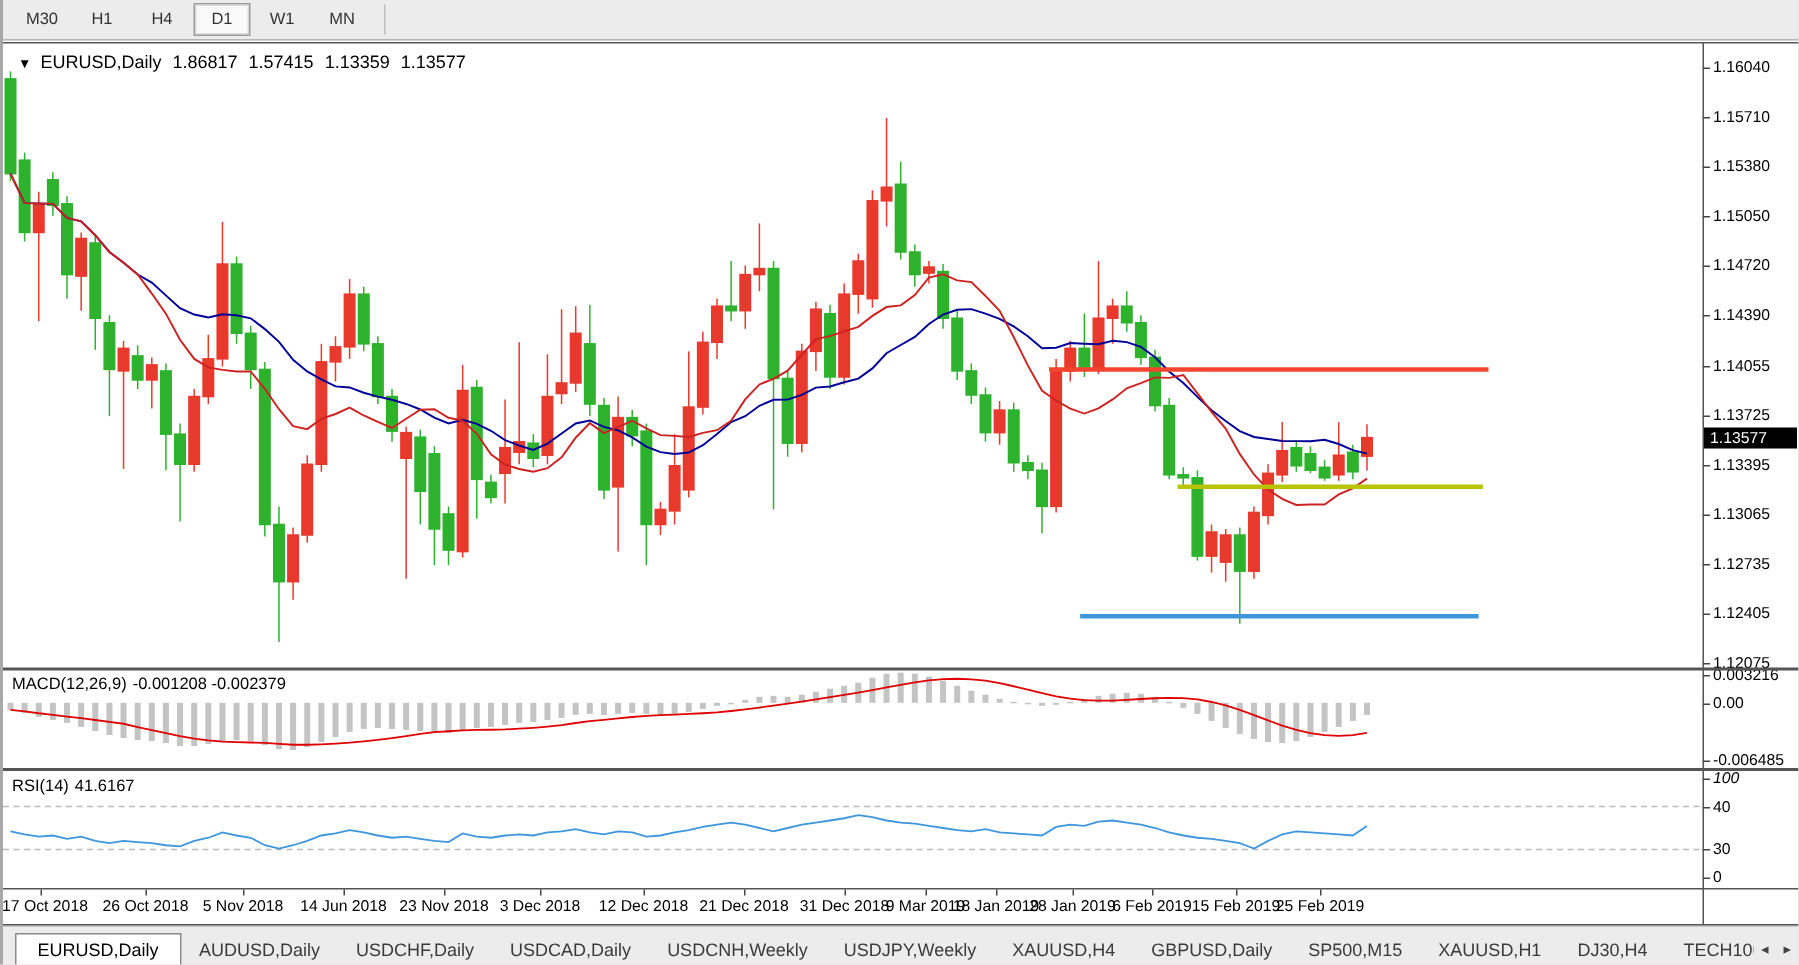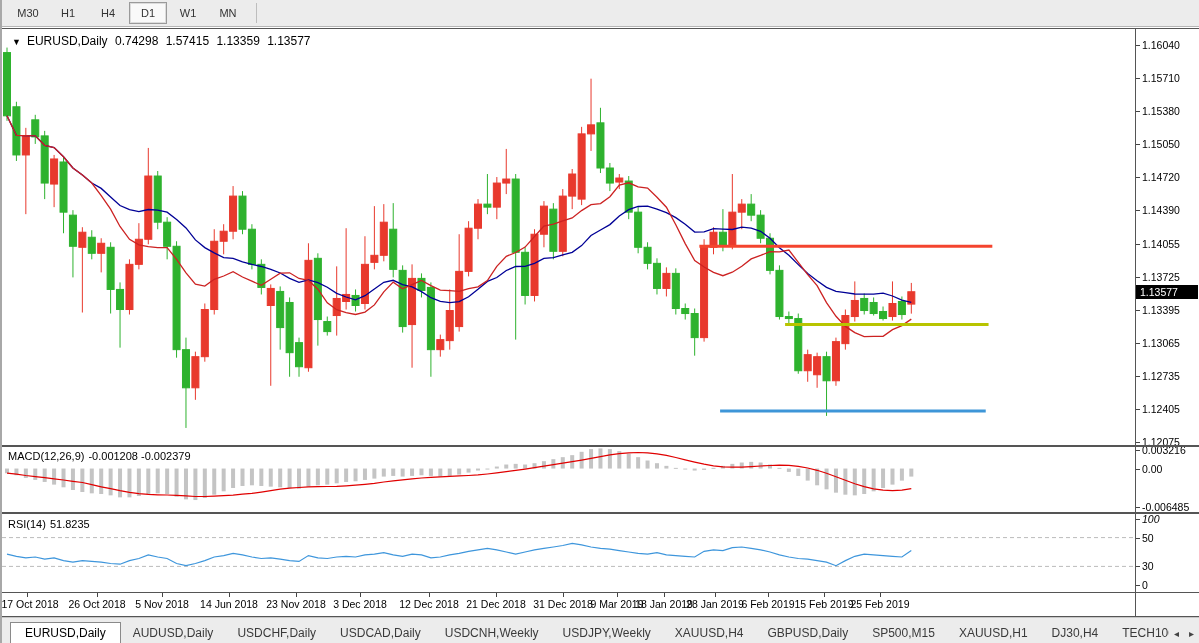--- a/index.html
+++ b/index.html
@@ -355,31 +355,31 @@
         <rect x="907.3199999999999" y="468.5482939903103" width="4" height="8.040408205339645" fill="#C4C4C4"></rect>
         <path d="M5.0 473.2L14.4 474.2L23.8 475.5L33.3 476.6L42.7 477.7L52.1 478.8L61.5 480.0L70.9 481.3L80.4 482.5L89.8 484.7L99.2 486.8L108.6 488.7L118.0 490.7L127.5 492.4L136.9 493.6L146.3 494.4L155.7 494.8L165.1 495.0L174.6 495.3L184.0 495.9L193.4 496.5L202.8 496.5L212.2 496.2L221.7 495.7L231.1 495.1L240.5 494.2L249.9 493.3L259.3 492.1L268.8 490.7L278.2 489.2L287.6 488.1L297.0 487.5L306.4 486.9L315.9 486.6L325.3 486.5L334.7 486.3L344.1 485.8L353.5 485.2L363.0 484.4L372.4 483.4L381.8 482.0L391.2 480.8L400.6 479.9L410.1 478.9L419.5 478.0L428.9 477.3L438.3 476.8L447.7 476.4L457.2 475.9L466.6 475.5L476.0 474.9L485.4 474.0L494.8 472.9L504.3 471.7L513.7 470.4L523.1 469.1L532.5 467.7L541.9 466.2L551.4 464.7L560.8 463.2L570.2 461.7L579.6 460.1L589.0 458.3L598.5 456.6L607.9 454.9L617.3 453.6L626.7 452.8L636.1 452.5L645.6 452.9L655.0 453.8L664.4 455.4L673.8 457.5L683.2 459.8L692.7 462.1L702.1 464.2L711.5 465.8L720.9 466.8L730.3 467.1L739.8 467.1L749.2 466.6L758.6 466.0L768.0 465.5L777.4 465.2L786.9 465.4L796.3 466.3L805.7 468.0L815.1 470.3L824.5 473.3L834.0 476.7L843.4 480.3L852.8 483.7L862.2 486.6L871.6 488.8L881.1 490.1L890.5 490.6L899.9 490.1L909.3 488.6" fill="none" stroke="#E00000" stroke-width="1.2"></path>
         <path d="M0.0 537.6L1131.0 537.6" fill="none" stroke="#BBBBBB" stroke-width="1" stroke-dasharray="4 3"></path>
         <path d="M0.0 566.4L1131.0 566.4" fill="none" stroke="#BBBBBB" stroke-width="1" stroke-dasharray="4 3"></path>
         <path d="M5.0 554.2L14.4 556.3L23.8 557.8L33.3 557.0L42.7 559.2L52.1 557.8L61.5 560.6L70.9 562.1L80.4 560.6L89.8 561.4L99.2 562.1L108.6 563.5L118.0 564.2L127.5 560.6L136.9 558.5L146.3 554.9L155.7 557.0L165.1 558.5L174.6 563.5L184.0 565.7L193.4 563.5L202.8 560.6L212.2 557.0L221.7 555.6L231.1 553.4L240.5 554.9L249.9 557.0L259.3 558.5L268.8 557.8L278.2 559.2L287.6 560.6L297.0 561.4L306.4 555.6L315.9 557.8L325.3 558.5L334.7 557.0L344.1 556.3L353.5 557.0L363.0 554.9L372.4 554.2L381.8 552.7L391.2 554.9L400.6 556.3L410.1 554.2L419.5 554.9L428.9 557.8L438.3 557.0L447.7 554.9L457.2 553.4L466.6 551.3L476.0 549.8L485.4 548.4L494.8 549.8L504.3 552.0L513.7 554.2L523.1 552.0L532.5 549.8L541.9 548.4L551.4 547.0L560.8 545.5L570.2 543.4L579.6 544.8L589.0 547.0L598.5 548.4L607.9 549.1L617.3 550.6L626.7 552.0L636.1 553.4L645.6 554.2L655.0 552.7L664.4 554.9L673.8 555.6L683.2 556.3L692.7 557.0L702.1 551.3L711.5 549.8L720.9 550.6L730.3 547.7L739.8 547.0L749.2 548.4L758.6 549.8L768.0 552.0L777.4 554.9L786.9 557.0L796.3 558.5L805.7 559.2L815.1 560.6L824.5 562.1L834.0 565.7L843.4 560.6L852.8 556.3L862.2 554.2L871.6 554.9L881.1 555.6L890.5 556.3L899.9 557.0L909.3 550.6" fill="none" stroke="#3E96DC" stroke-width="1.2"></path>
       </svg>
     </div>
 
   <div id="chart-header">
     <span class="tri">▼</span><span>EURUSD,Daily</span>
-    <span>0.74298</span>
+    <span>1.86817</span>
     <span>1.57415</span>
     <span>1.13359</span>
     <span>1.13577</span>
   </div>
 
   <div class="ind-label" id="macd-label" style="left:6px;top:450px;">
     <span>MACD(12,26,9)</span><span>-0.001208 -0.002379</span>
   </div>
   <div class="ind-label" id="rsi-label" style="left:6px;top:518px;">
-    <span>RSI(14)</span><span>51.8235</span>
+    <span>RSI(14)</span><span>41.6167</span>
   </div>
 
   <div class="sep-h" style="top:28px;height:1px;"></div>
   <div class="sep-h" style="top:445px;height:2px;"></div>
   <div class="sep-h" style="top:512px;height:2px;"></div>
   <div class="sep-h" style="top:592px;height:1px;"></div>
   <div class="sep-h" style="top:616px;height:1px;"></div>
   <div id="axis-vline"></div>
 
   <div id="price-badge" style="top: 284.747px;">1.13577</div>
@@ -440,21 +440,21 @@
     <div class="ax-label" style="top: 442.491px;">1.12075</div>
     <div class="ax-tick" style="top: 450px;"></div>
     <div class="ax-label" style="top: 450px;">0.003216</div>
     <div class="ax-tick" style="top: 468.548px;"></div>
     <div class="ax-label" style="top: 468.548px;">0.00</div>
     <div class="ax-tick" style="top: 507px;"></div>
     <div class="ax-label" style="top: 507px;">-0.006485</div>
     <div class="ax-tick" style="top: 519px;"></div>
     <div class="ax-label" style="top: 519px; font-style: italic;">100</div>
     <div class="ax-tick" style="top: 537.6px;"></div>
-    <div class="ax-label" style="top: 537.6px;">50</div>
+    <div class="ax-label" style="top: 537.6px;">40</div>
     <div class="ax-tick" style="top: 566.4px;"></div>
     <div class="ax-label" style="top: 566.4px;">30</div>
     <div class="ax-tick" style="top: 585px;"></div>
     <div class="ax-label" style="top: 585px;">0</div>
     <div class="date-tick" style="left: 25px;"></div>
     <div class="date-label" style="left: 28px;">17 Oct 2018</div>
     <div class="date-tick" style="left: 95px;"></div>
     <div class="date-label" style="left: 95px;">26 Oct 2018</div>
     <div class="date-tick" style="left: 160px;"></div>
     <div class="date-label" style="left: 160px;">5 Nov 2018</div>

